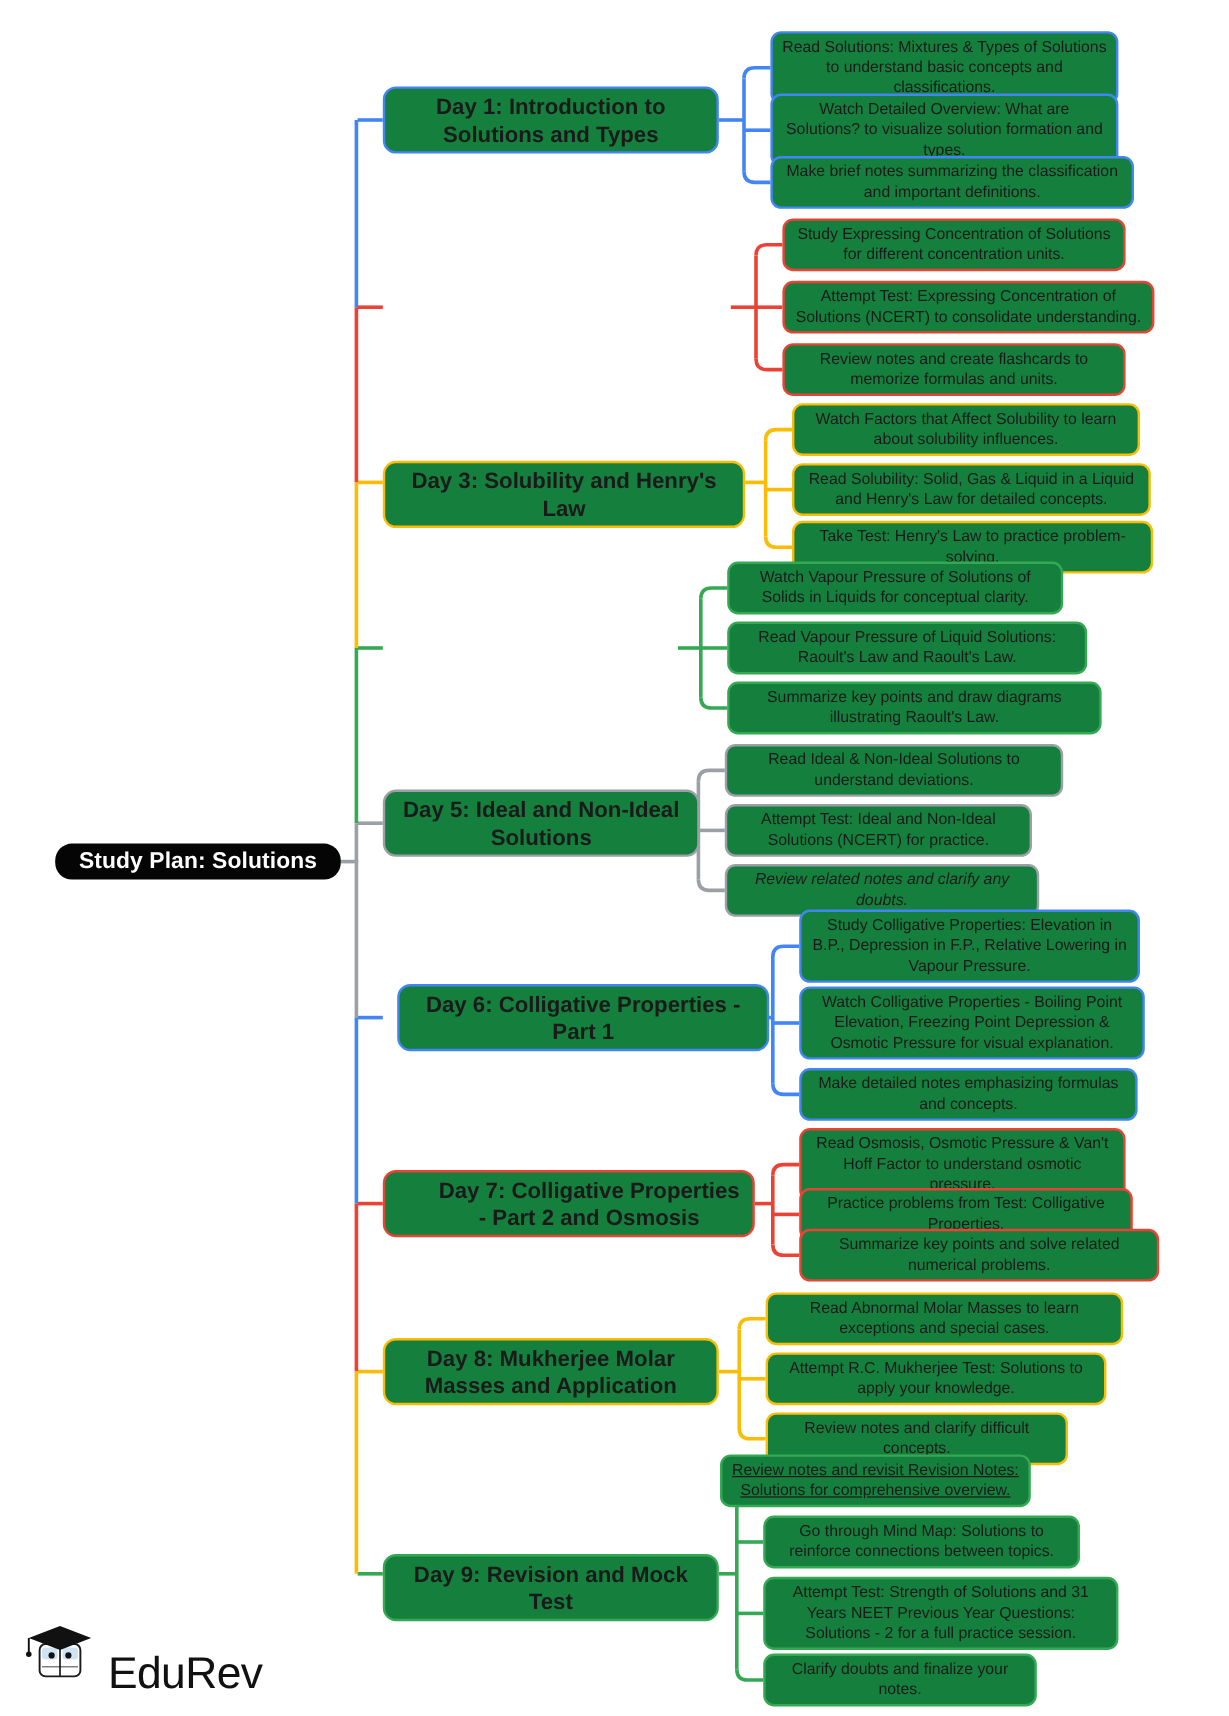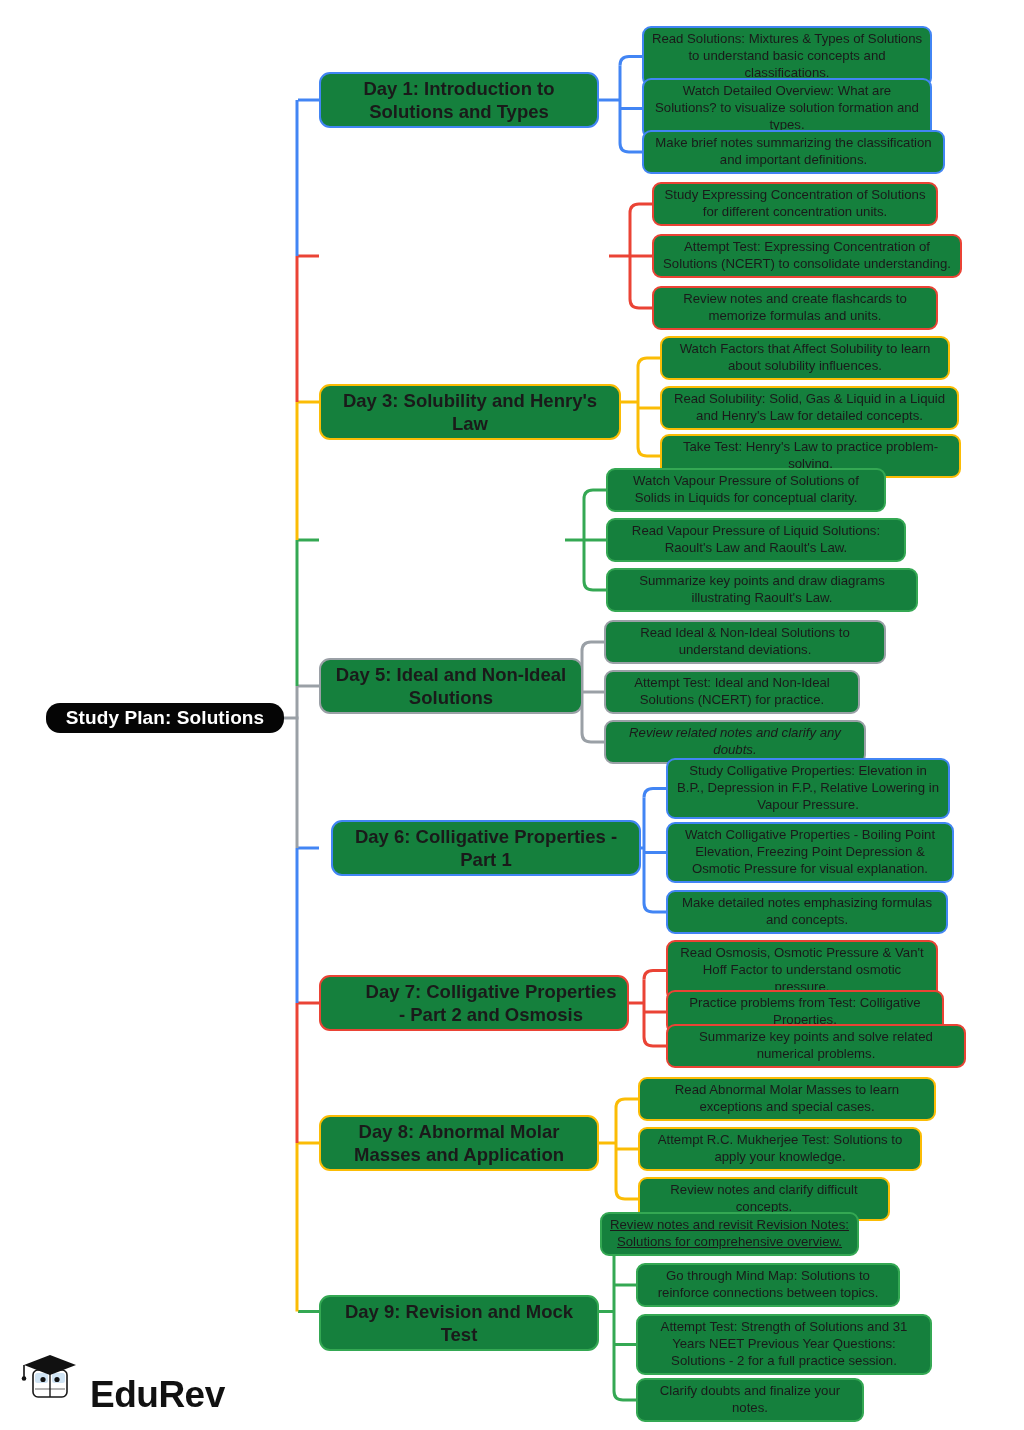--- a/index.html
+++ b/index.html
@@ -69,21 +69,21 @@
     top: 1345px;
     width: 215px;
     height: 70px;
     display: flex;
     align-items: center;
     gap: 8px;
   }
   #logo-mark { width: 64px; height: 62px; flex: 0 0 auto; }
   #logo-text {
     font-size: 37px;
-    font-weight: bold;
+    font-weight: normal;
     color: #111111;
     letter-spacing: -0.5px;
     line-height: 1;
     margin-top: 28px;
   }
 </style>
 </head>
 <body>
 
 <div id="canvas">
@@ -229,21 +229,21 @@
     <div class="node leaf-node" style="left: 666px; top: 940px; width: 272px; min-height: 40px; border-color: rgb(234, 67, 53);">
       <span>Read Osmosis, Osmotic Pressure &amp; Van't Hoff Factor to understand osmotic pressure.</span>
     </div>
     <div class="node leaf-node" style="left: 666px; top: 990px; width: 278px; min-height: 24px; border-color: rgb(234, 67, 53);">
       <span>Practice problems from Test: Colligative Properties.</span>
     </div>
     <div class="node leaf-node" style="left: 666px; top: 1024px; width: 300px; min-height: 40px; border-color: rgb(234, 67, 53);">
       <span>Summarize key points and solve related numerical problems.</span>
     </div>
     <div class="node day-node" style="left: 319px; top: 1115px; width: 280px; min-height: 56px; border-color: rgb(251, 188, 5);">
-      <span>Day 8: Abnormal Molar Masses and Application</span>
+      <span>Day 8: Mukherjee Molar Masses and Application</span>
     </div>
     <div class="node leaf-node" style="left: 638px; top: 1077px; width: 298px; min-height: 40px; border-color: rgb(251, 188, 5);">
       <span>Read Abnormal Molar Masses to learn exceptions and special cases.</span>
     </div>
     <div class="node leaf-node" style="left: 638px; top: 1127px; width: 284px; min-height: 40px; border-color: rgb(251, 188, 5);">
       <span>Attempt R.C. Mukherjee Test: Solutions to apply your knowledge.</span>
     </div>
     <div class="node leaf-node" style="left: 638px; top: 1177px; width: 252px; min-height: 24px; border-color: rgb(251, 188, 5);">
       <span>Review notes and clarify difficult concepts.</span>
     </div>

